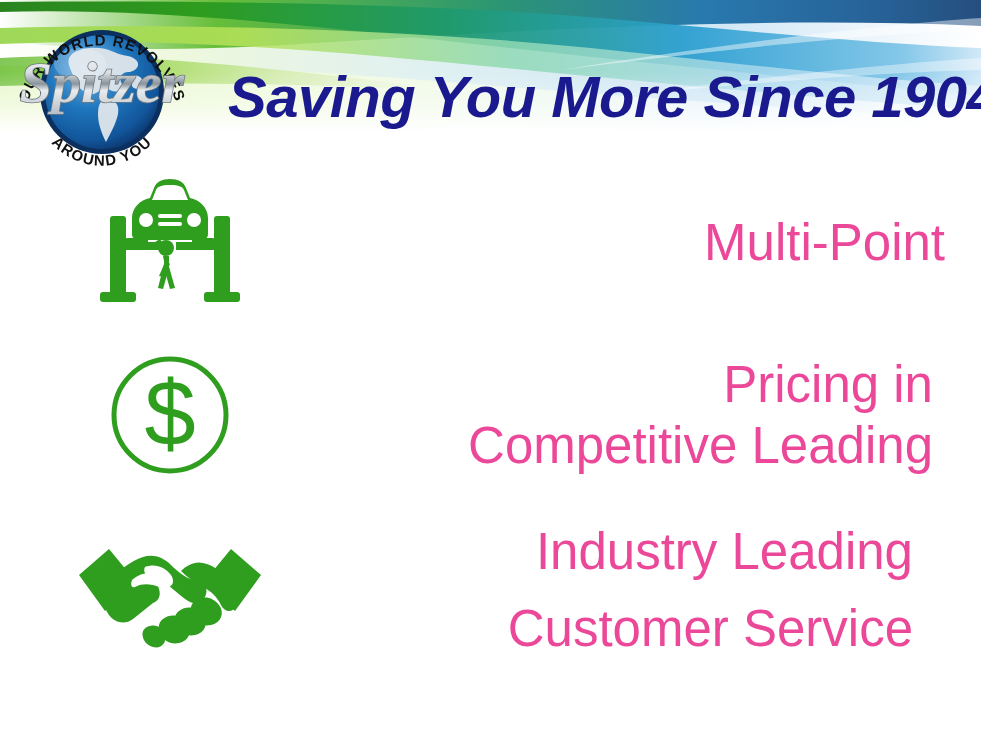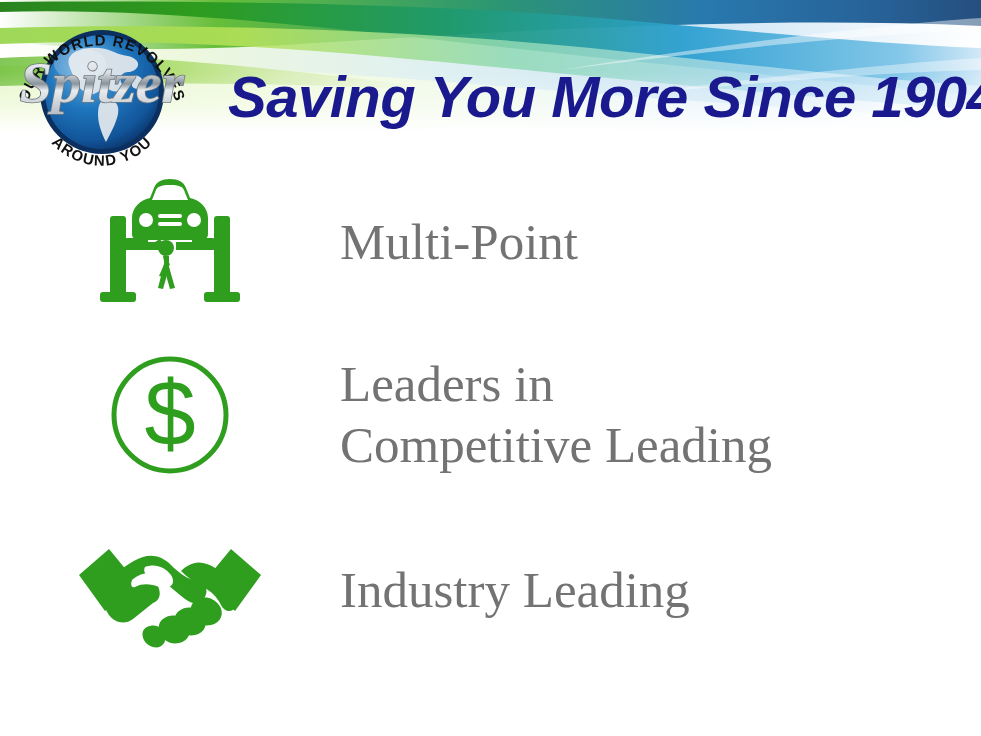--- a/index.html
+++ b/index.html
@@ -71,40 +71,39 @@
   }
   .icon-cell {
     width: 340px;
     flex: 0 0 340px;
     display: flex;
     align-items: center;
     justify-content: center;
   }
   .text-cell {
     flex: 1 1 auto;
-    text-align: left;
-    color: #737373;
+    text-align: right;
+    color: #ec4899;
     font-size: 52px;
     line-height: 60px;
     font-weight: normal;
     padding-right: 20px;
-    font-family: Liberation Serif, serif;
   }
   .text-cell .line {
     display: block;
     white-space: nowrap;
   }
 
   #row-inspection { top: 168px; height: 148px; }
   #row-pricing    { top: 340px; height: 150px; }
   #row-service    { top: 510px; height: 160px; }
 
   #row-inspection .text-cell { font-size: 51px; line-height: 61px; padding-right: 36px; }
   #row-pricing .text-cell    { font-size: 51px; line-height: 61px; padding-right: 48px; }
-  #row-service .text-cell    { font-size: 51px; line-height: 77px; padding-right: 48px; }
+  #row-service .text-cell    { font-size: 51px; line-height: 77px; padding-right: 68px; }
 
   .icon-cell svg { display: block; }
 </style>
 </head>
 <body>
 
 <div id="slide">
 
   <div id="banner">
     <svg viewBox="0 0 981 132" preserveAspectRatio="none" xmlns="http://www.w3.org/2000/svg">
@@ -274,21 +273,21 @@
   </div>
 
   <div class="row" id="row-pricing">
     <div class="icon-cell">
       <svg width="136" height="136" viewBox="0 0 136 136">
         <circle cx="68" cy="68" r="56" fill="none" stroke="#2f9e1e" stroke-width="5"></circle>
         <text x="68" y="98" text-anchor="middle" font-family="'Liberation Sans', sans-serif" font-size="92" font-weight="normal" fill="#2f9e1e">$</text>
       </svg>
     </div>
     <div class="text-cell">
-      <span class="line">Leaders in</span>
+      <span class="line">Pricing in</span>
       <span class="line">Competitive Leading</span>
     </div>
   </div>
 
   <div class="row" id="row-service">
     <div class="icon-cell">
       <svg width="190" height="126" viewBox="0 0 190 126">
         <g fill="#2f9e1e">
 
           <path d="M4,48 L34,22 L62,56 L30,84 Z"></path>
@@ -316,16 +315,17 @@
 
           <path d="M70,40 C80,36 90,40 96,48 C100,54 98,60 92,60
                    C86,60 80,54 74,50 C70,47 68,44 70,40 Z" fill="#ffffff"></path>
           <path d="M58,52 C68,44 80,44 88,52 C92,56 90,62 84,60
                    C76,57 68,56 60,60 C56,62 55,55 58,52 Z" fill="#ffffff"></path>
         </g>
       </svg>
     </div>
     <div class="text-cell">
       <span class="line">Industry Leading</span>
+      <span class="line">Customer Service</span>
     </div>
   </div>
 
 </div>
 
 </body></html>

